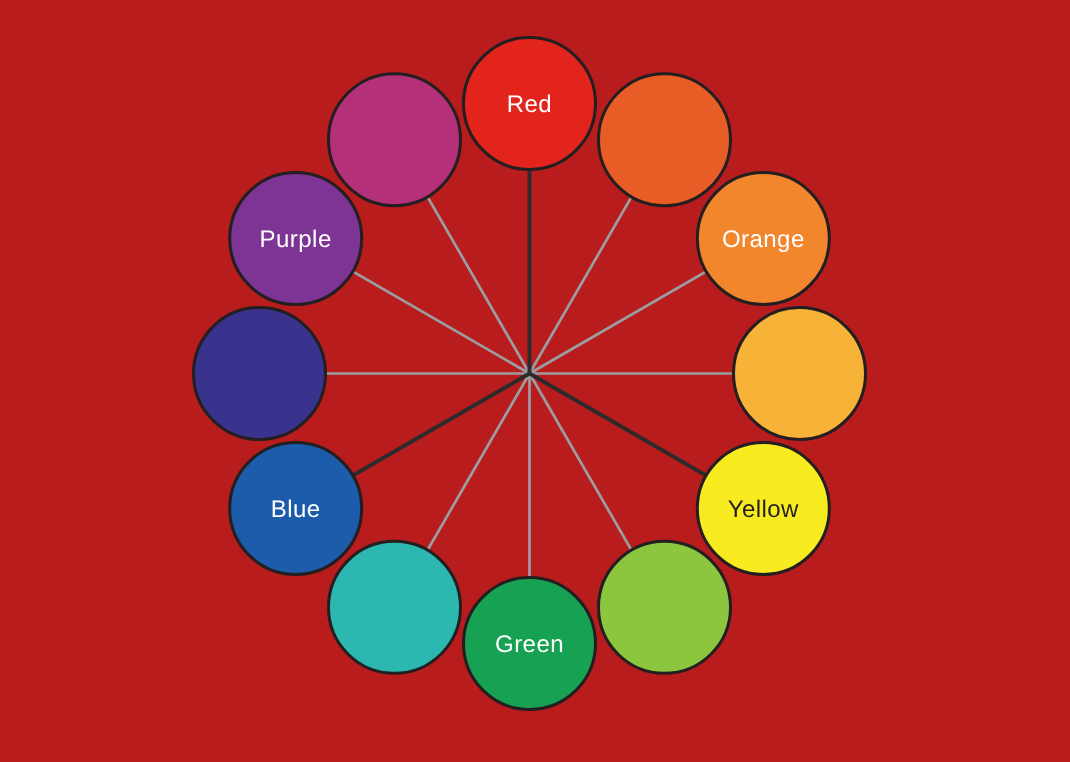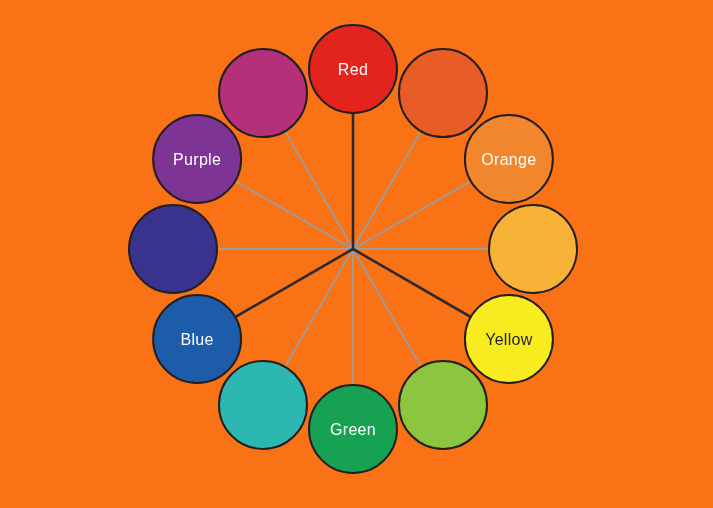--- a/index.html
+++ b/index.html
@@ -5,21 +5,21 @@
   html, body {
     margin: 0;
     padding: 0;
     background: #ffffff;
     font-family: "Liberation Sans", sans-serif;
   }
   .stage {
     position: relative;
     width: 713px;
     height: 508px;
-    background: #f97316;
+    background: #b91c1c;
     overflow: hidden;
   }
   svg { display: block; }
   .seg-label {
     font-family: "Liberation Sans", sans-serif;
     font-size: 16px;
     font-weight: 400;
     letter-spacing: 0.3px;
   }
 </style>

